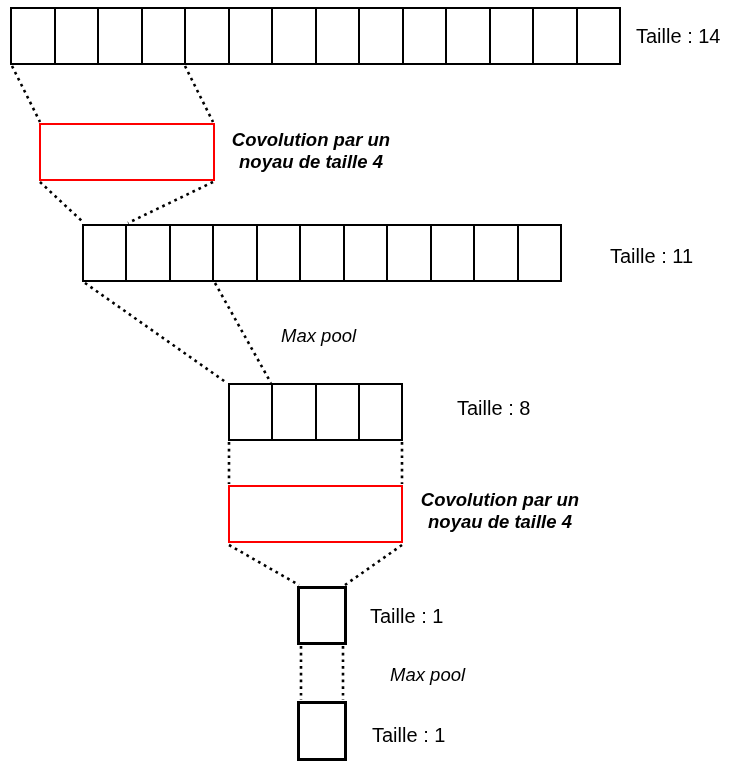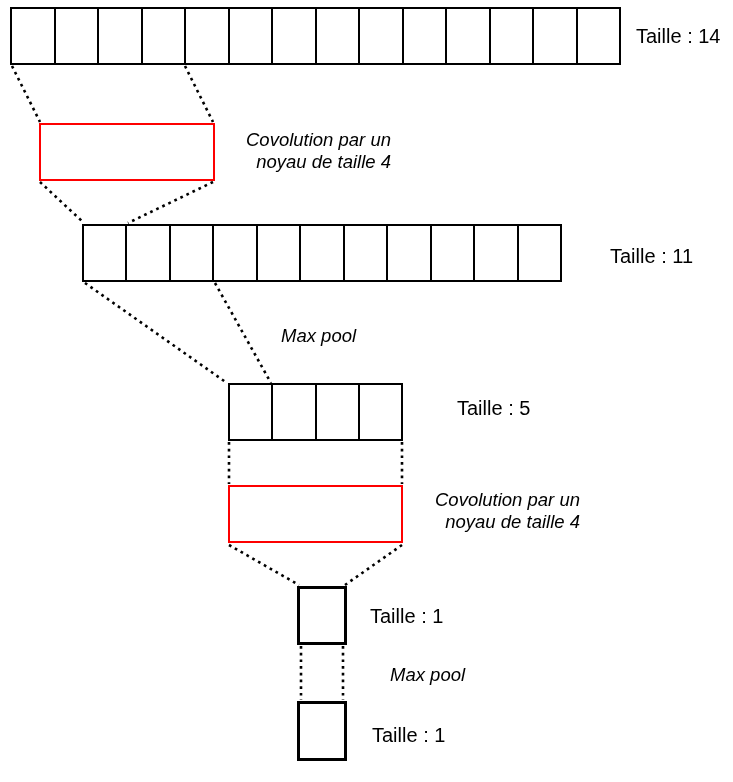--- a/index.html
+++ b/index.html
@@ -50,21 +50,21 @@
     line-height: 20px;
     white-space: nowrap;
   }
   .op-label {
     position: absolute;
     font-style: italic;
     font-size: 18.5px;
     line-height: 22px;
     white-space: nowrap;
   }
-  .op-label.two-line { text-align: right; white-space: normal; }
+  .op-label.two-line { text-align: center; white-space: normal; font-weight: bold; }
 
   
   #array-14      { left: 10px;  top: 7px;   width: 611px; height: 58px; }
   #label-14      { left: 636px; top: 26px; }
   #kernel-1      { left: 39px;  top: 123px; width: 176px; height: 58px; }
   #conv1-label   { left: 231px; top: 129px; width: 160px; }
   #array-11      { left: 82px;  top: 224px; width: 480px; height: 58px; }
   #label-11      { left: 610px; top: 246px; }
   #maxpool1-label{ left: 281px; top: 325px; }
   #array-4       { left: 228px; top: 383px; width: 175px; height: 58px; }
@@ -137,21 +137,21 @@
   <div id="label-11" class="size-label">Taille : 11</div>
 
   <div id="maxpool1-label" class="op-label">Max pool</div>
 
   <div id="array-4" class="array">
       <div class="cell"></div>
       <div class="cell"></div>
       <div class="cell"></div>
       <div class="cell"></div>
     </div>
-  <div id="label-4" class="size-label">Taille : 5</div>
+  <div id="label-4" class="size-label">Taille : 8</div>
 
   <div id="kernel-2" class="kernel"></div>
   <div id="conv2-label" class="op-label two-line">
     <div>Covolution par un</div>
     <div>noyau de taille 4</div>
   </div>
 
   <div id="array-1a" class="array thick">
       <div class="cell"></div>
     </div>

